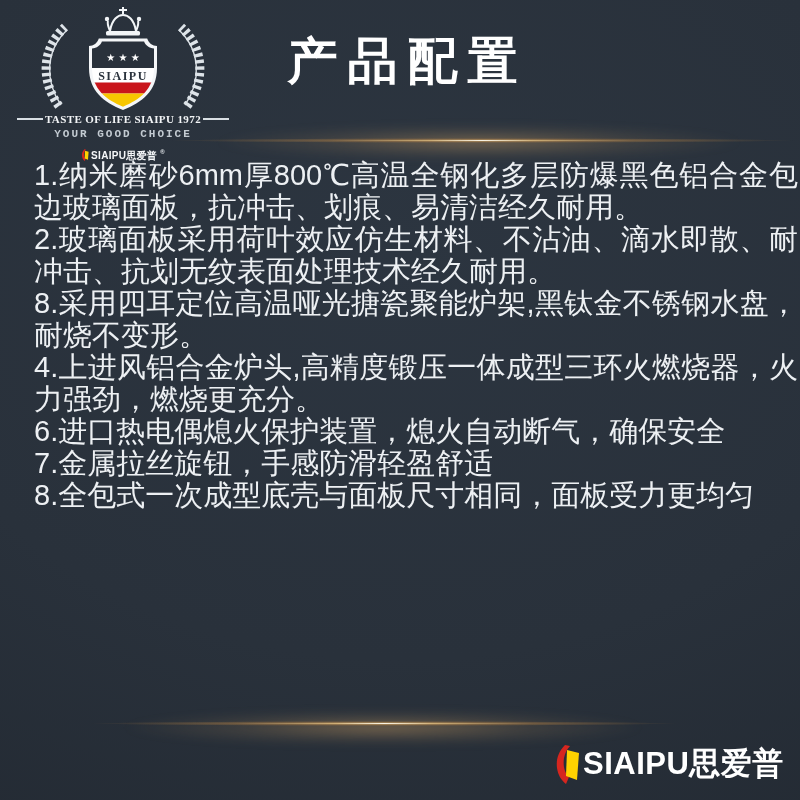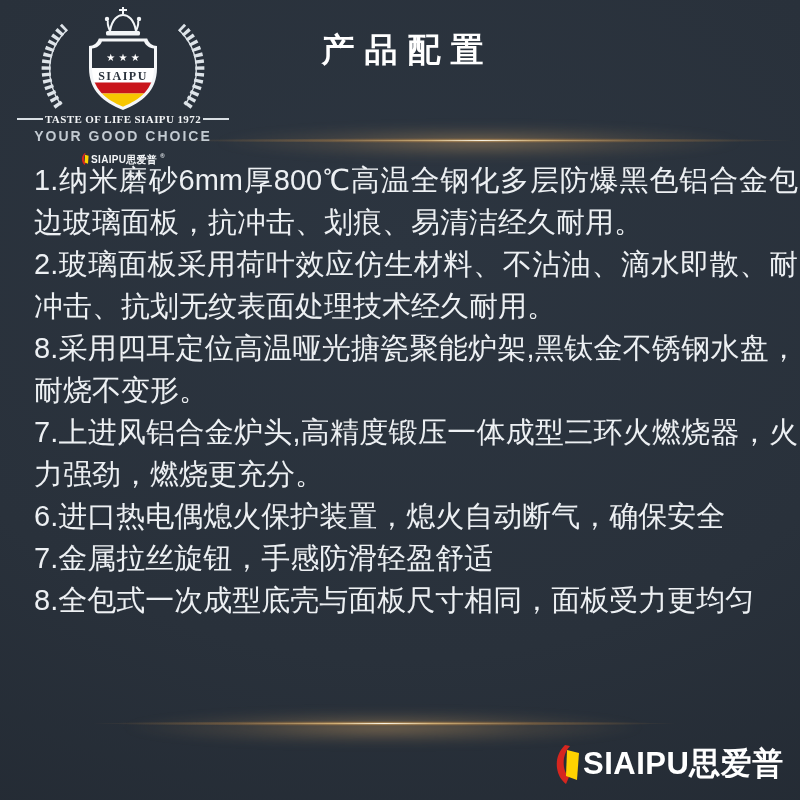--- a/index.html
+++ b/index.html
@@ -43,44 +43,44 @@
   .tagline {
     display: flex; align-items: center; gap: 2px;
     margin-top: 1px;
     font-family: "Liberation Serif", serif;
     font-weight: bold; font-size: 11px; letter-spacing: 0.4px;
     color: #f2f4f6; white-space: nowrap;
   }
   .tagline .rule { flex: 1; height: 2px; background: #d9dfe4; }
   .subtag {
     margin-top: 3px;
-    font-family: Liberation Sans, sans-serif;
-    font-weight: bold; font-size: 14px; letter-spacing: 2px;
+    font-family: Liberation Mono, monospace;
+    font-weight: bold; font-size: 11px; letter-spacing: 2px;
     color: #c3cbd2;
   }
   .brand-small {
     margin-top: 9px;
     display: inline-flex; align-items: flex-start; gap: 2px;
     font-weight: bold; font-size: 10px; letter-spacing: 0.3px; color: #f5f7f9;
   }
   .brand-small .reg { font-size: 6px; line-height: 6px; margin-left: 1px; color: #e6eaee; }
 
   
   .page-title {
     position: absolute; top: 28px; left: 0; right: 0;
     text-align: center;
-    font-size: 33px; font-weight: bold;
+    font-size: 50px; font-weight: bold;
     letter-spacing: 10px; padding-left: 15px;
     color: #ffffff;
   }
 
   
   .features {
     position: absolute; left: 34px; top: 159px; width: 764px;
-    font-size: 29px; line-height: 42px; color: #edf0f3;
+    font-size: 29px; line-height: 32px; color: #edf0f3;
     text-align: justify; text-justify: inter-ideograph;
   }
   .features p { margin: 0; }
   .heat-block { display: flex; align-items: flex-start; }
   .heat-label { white-space: nowrap; }
   .heat-rows .heat-row { white-space: nowrap; }
 
   
   .footer-brand {
     position: absolute; left: 554px; top: 743px;
@@ -154,21 +154,21 @@
       <span class="reg">®</span>
     </div>
   </div>
 
   <div class="page-title">产品配置</div>
 
   <div class="features">
     <p>1.纳米磨砂6mm厚800℃高温全钢化多层防爆黑色铝合金包边玻璃面板，抗冲击、划痕、易清洁经久耐用。</p>
     <p>2.玻璃面板采用荷叶效应仿生材料、不沾油、滴水即散、耐冲击、抗划无纹表面处理技术经久耐用。</p>
     <p>8.采用四耳定位高温哑光搪瓷聚能炉架,黑钛金不锈钢水盘，耐烧不变形。</p>
-    <p>7.上进风铝合金炉头,高精度锻压一体成型三环火燃烧器，火力强劲，燃烧更充分。</p>
+    <p>4.上进风铝合金炉头,高精度锻压一体成型三环火燃烧器，火力强劲，燃烧更充分。</p>
     <p>6.进口热电偶熄火保护装置，熄火自动断气，确保安全</p>
     <p>7.金属拉丝旋钮，手感防滑轻盈舒适</p>
     <p>8.全包式一次成型底壳与面板尺寸相同，面板受力更均匀</p>
   </div>
 
   <div class="footer-brand">
     <svg width="26" height="40" viewBox="0 0 26 40">
       <path d="M11,1 C4,8 2,16 3,24 C4,31 7,36 12,40 L15,33 C10,28 9,21 10,14 C11,9 13,5 16,2 Z" fill="#d6261f"></path>
       <polygon points="13,6 25,9 23,36 12,32" fill="#ffd200"></polygon>
     </svg>

